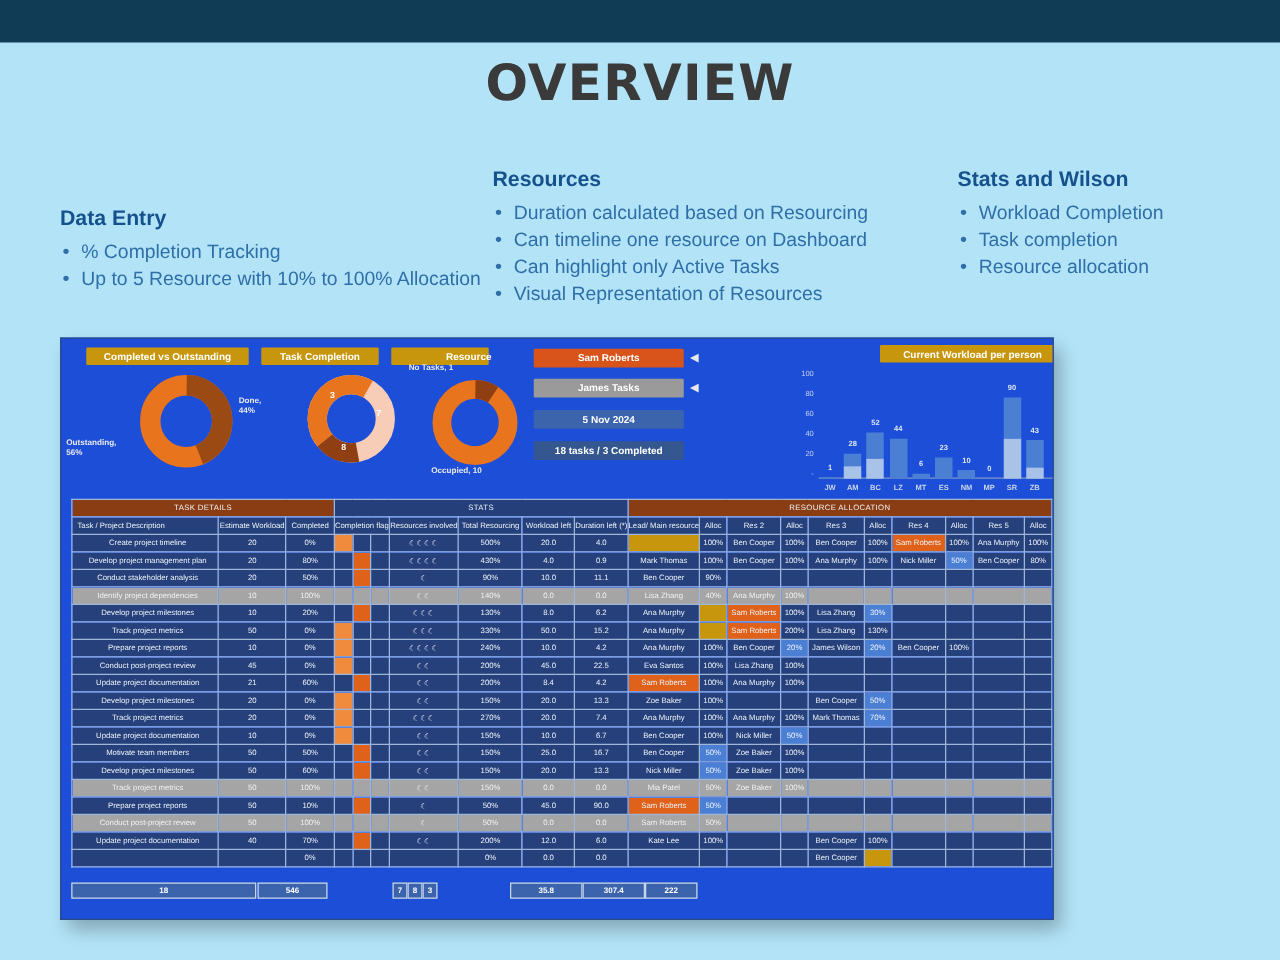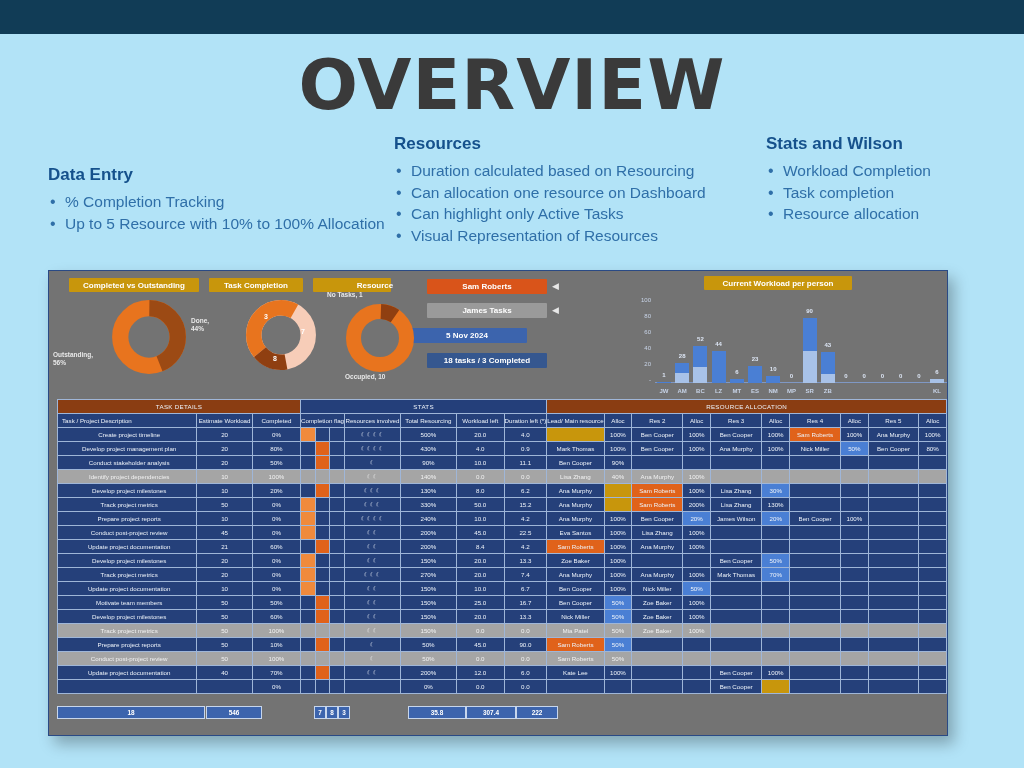--- a/index.html
+++ b/index.html
@@ -9,42 +9,42 @@
     font-family: "Liberation Sans", sans-serif;
     overflow: hidden;
   }
   .page { position: relative; width: 1024px; height: 768px; background: #b2e3f7; }
 
   .topbar { position:absolute; left:0; top:0; width:1024px; height:34px; background:#113c56; }
 
   .title {
     position:absolute; left:0; top:44px; width:1024px; text-align:center;
     font-family:"DejaVu Sans", sans-serif;
-    font-size:70px; font-weight:bold; color:#3a3a3a;
+    font-size:40px; font-weight:bold; color:#3a3a3a;
     letter-spacing:1px;
     font-variant: small-caps;
     text-transform: uppercase;
   }
 
   
   .features { position:absolute; top:134px; left:0; width:1024px; height:125px; }
   .feat { position:absolute; }
   .feat.c1 { left:48px; width:340px;margin-top:31px; }
   .feat.c2 { left:394px; width:360px; }
   .feat.c3 { left:766px; width:250px; }
   .feat h3 { font-size:17px; color:#15518c; font-weight:bold; margin-bottom:7px; }
   .feat ul { list-style:none; }
   .feat li { font-size:15.5px; color:#2f6fa8; line-height:1.33; position:relative;
              padding-left:17px; margin-bottom:1px; }
   .feat li:before { content:"\2022"; position:absolute; left:2px; top:-1px; font-size:16px; color:#2f6fa8; }
 
   
   .panel {
-    position:absolute; left:48px; top:270px; width:900px; height:466px;
-    background:#737373; border:1px solid #2a4a85;
+    position:absolute; left:48px; top:270px; width:795px; height:466px;
+    background:#1d4ed8; border:1px solid #2a4a85;
     box-shadow: 6px 8px 14px rgba(0,0,0,0.28);
     overflow:hidden;
   }
 
   .tag {
     position:absolute; text-align:center; color:#fff; font-size:8px; font-weight:bold;
     border-radius:1px; display:flex; align-items:center; justify-content:center;
   }
   .tag.gold { background:#c8960c; }
   .tag.orange { background:#d9541a; }
@@ -106,21 +106,21 @@
       <h3>Data Entry</h3>
       <ul>
         <li>% Completion Tracking</li>
         <li>Up to 5 Resource with 10% to 100% Allocation</li>
       </ul>
     </div>
     <div class="feat c2">
       <h3>Resources</h3>
       <ul>
         <li>Duration calculated based on Resourcing</li>
-        <li>Can allocation one resource on Dashboard</li>
+        <li>Can timeline one resource on Dashboard</li>
         <li>Can highlight only Active Tasks</li>
         <li>Visual Representation of Resources</li>
       </ul>
     </div>
     <div class="feat c3">
       <h3>Stats and Wilson</h3>
       <ul>
         <li>Workload Completion</li>
         <li>Task completion</li>
         <li>Resource allocation</li>
@@ -131,21 +131,21 @@
   <div class="panel">
 
     <div class="tag gold" style="left:20px;top:7px;width:130px;height:14px;">Completed vs Outstanding</div>
     <div class="tag gold" style="left:160px;top:7px;width:94px;height:14px;">Task Completion</div>
     <div class="tag gold" style="left:264px;top:7px;width:78px;height:14px;padding-left:46px;">Resource</div>
 
     <div class="tag orange" style="left:378px;top:8px;width:120px;height:15px;">Sam Roberts</div>
     <span class="arrow" style="left:503px;top:10px;">◀</span>
     <div class="tag grey" style="left:378px;top:32px;width:120px;height:15px;">James Tasks</div>
     <span class="arrow" style="left:503px;top:34px;">◀</span>
-    <div class="tag blue" style="left:358px;top:57px;width:120px;height:15px;">5 Nov 2024</div>
+    <div class="tag blue" style="left:378px;top:57px;width:120px;height:15px;">5 Nov 2024</div>
     <div class="tag blue2" style="left:378px;top:82px;width:120px;height:15px;">18 tasks / 3 Completed</div>
 
     <div class="tag gold" style="left:655px;top:5px;width:148px;height:14px;">Current Workload per person</div>
 
     <svg class="donut" style="left:62px;top:28px;" width="76" height="76" viewBox="0 0 42 42">
       <circle cx="21" cy="21" r="15.9" fill="none" stroke="#e8741e" stroke-width="9"></circle>
       <circle cx="21" cy="21" r="15.9" fill="none" stroke="#9c4a14" stroke-width="9" stroke-dasharray="44 56" stroke-dashoffset="25"></circle>
     </svg>
     <div class="dlabel" style="left:142px;top:46px;">
       <span>Done,</span><br>

